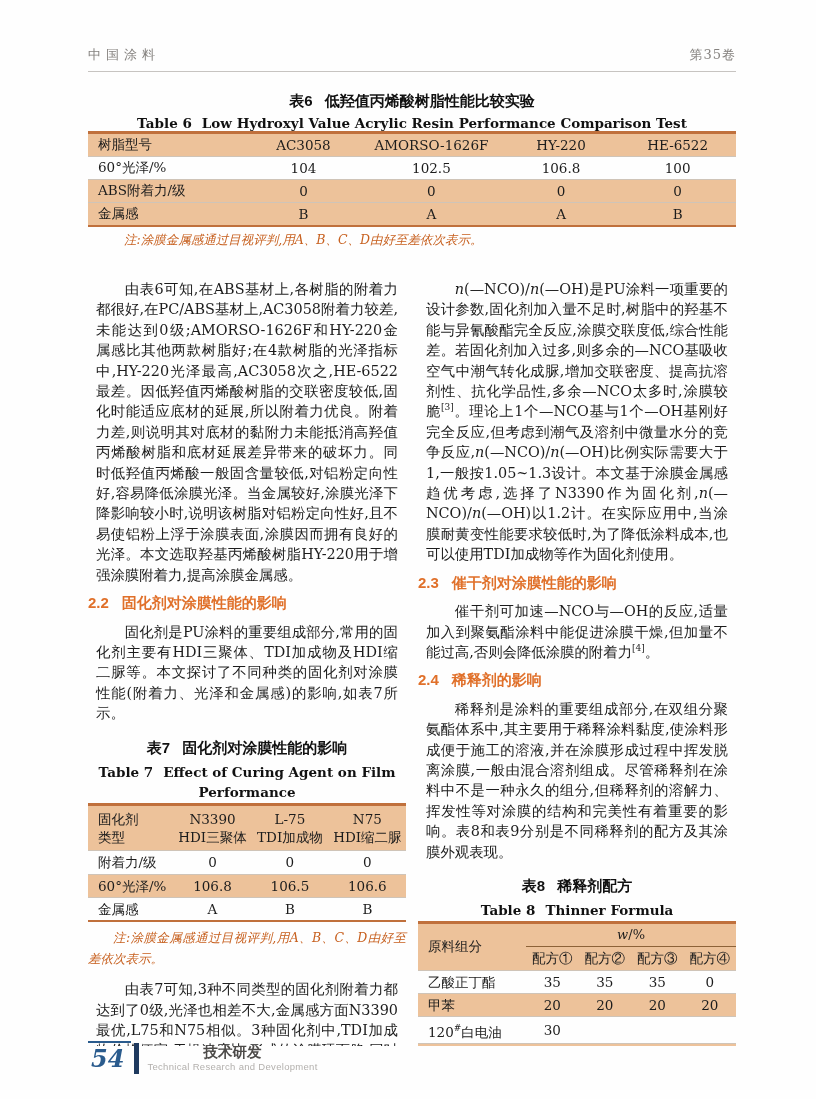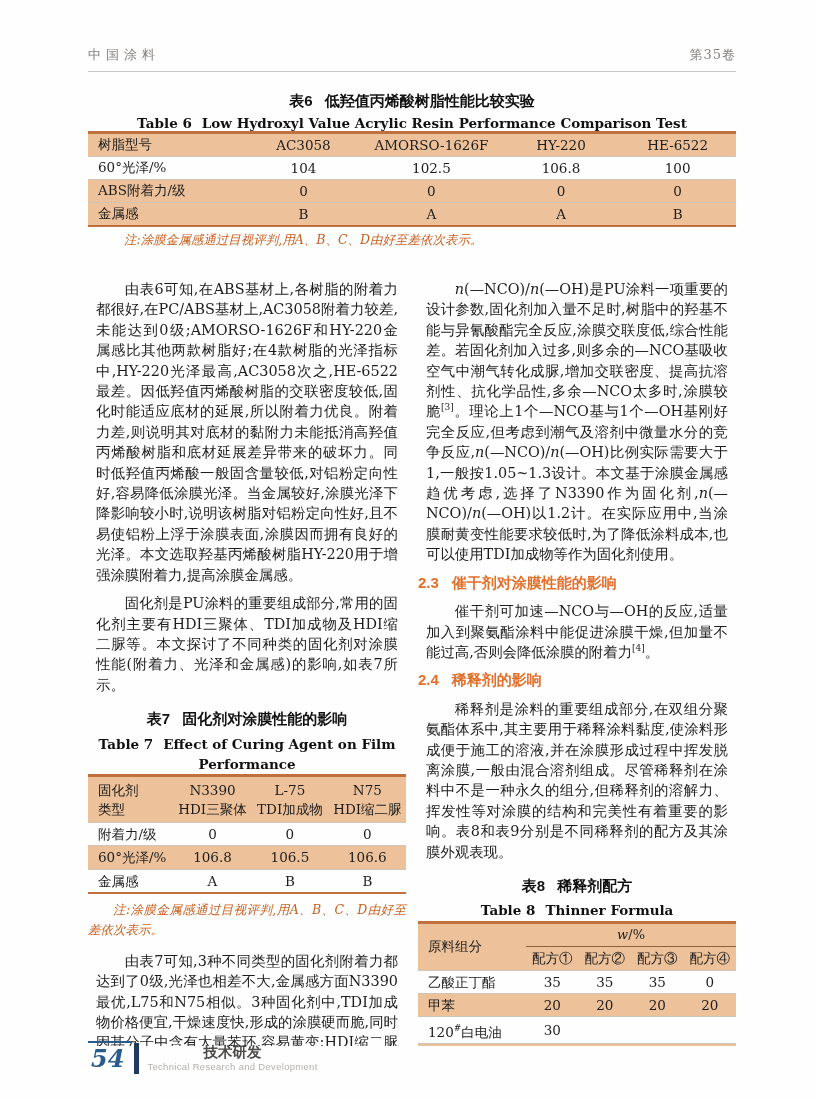--- a/index.html
+++ b/index.html
@@ -145,20 +145,23 @@
         </tr>
       </tbody>
         </table>
       <div class="note">注:涂膜金属感通过目视评判,用A、B、C、D由好至差依次表示。</div>
     </div>
 
     <div class="cols">
 
       <div class="col">
         <p>由表6可知,在ABS基材上,各树脂的附着力都很好,在PC/ABS基材上,AC3058附着力较差,未能达到0级;AMORSO-1626F和HY-220金属感比其他两款树脂好;在4款树脂的光泽指标中,HY-220光泽最高,AC3058次之,HE-6522最差。因低羟值丙烯酸树脂的交联密度较低,固化时能适应底材的延展,所以附着力优良。附着力差,则说明其对底材的黏附力未能抵消高羟值丙烯酸树脂和底材延展差异带来的破坏力。同时低羟值丙烯酸一般固含量较低,对铝粉定向性好,容易降低涂膜光泽。当金属较好,涂膜光泽下降影响较小时,说明该树脂对铝粉定向性好,且不易使铝粉上浮于涂膜表面,涂膜因而拥有良好的光泽。本文选取羟基丙烯酸树脂HY-220用于增强涂膜附着力,提高涂膜金属感。</p>
+        <div class="sec-heading">
+          <span class="num">2.2</span><span>固化剂对涂膜性能的影响</span>
+        </div>
         <p>固化剂是PU涂料的重要组成部分,常用的固化剂主要有HDI三聚体、TDI加成物及HDI缩二脲等。本文探讨了不同种类的固化剂对涂膜性能(附着力、光泽和金属感)的影响,如表7所示。</p>
 
         <div class="inner-tbl-block">
           <div class="tbl-title-cn">
             <span class="lab">表7</span><span>固化剂对涂膜性能的影响</span>
           </div>
           <div class="tbl-title-en">
             <span class="lab">Table 7</span><span>Effect of Curing Agent on Film Performance</span>
           </div>
           <table class="tbl t7">

